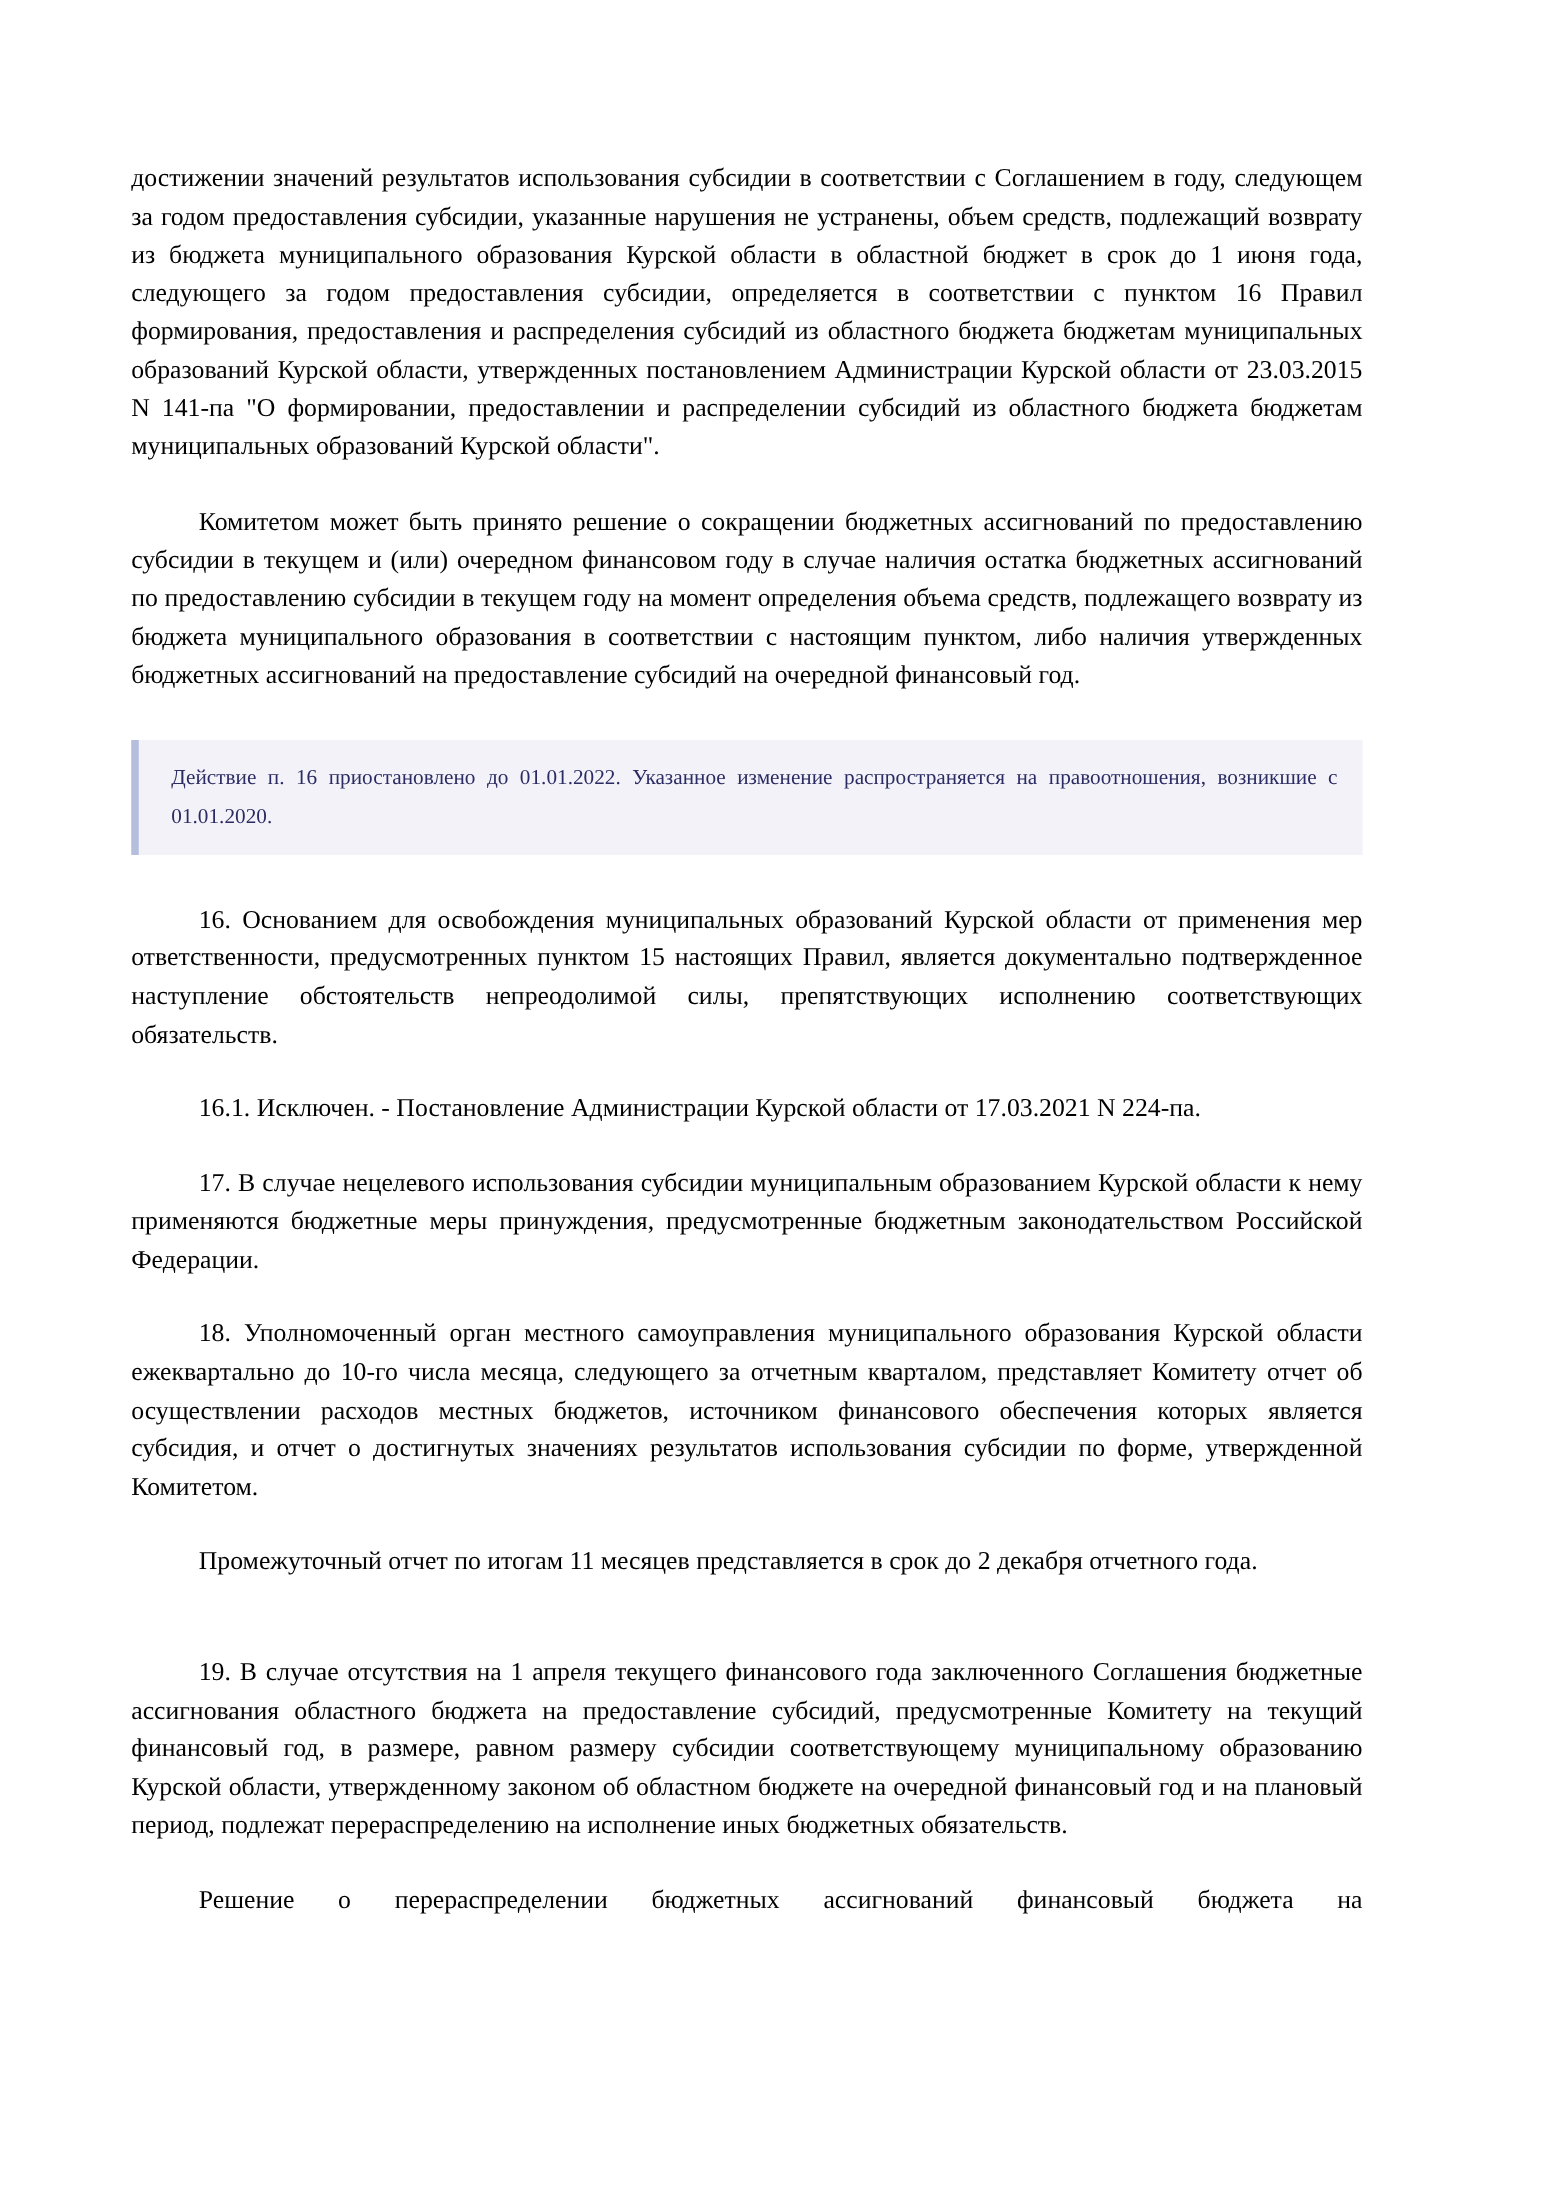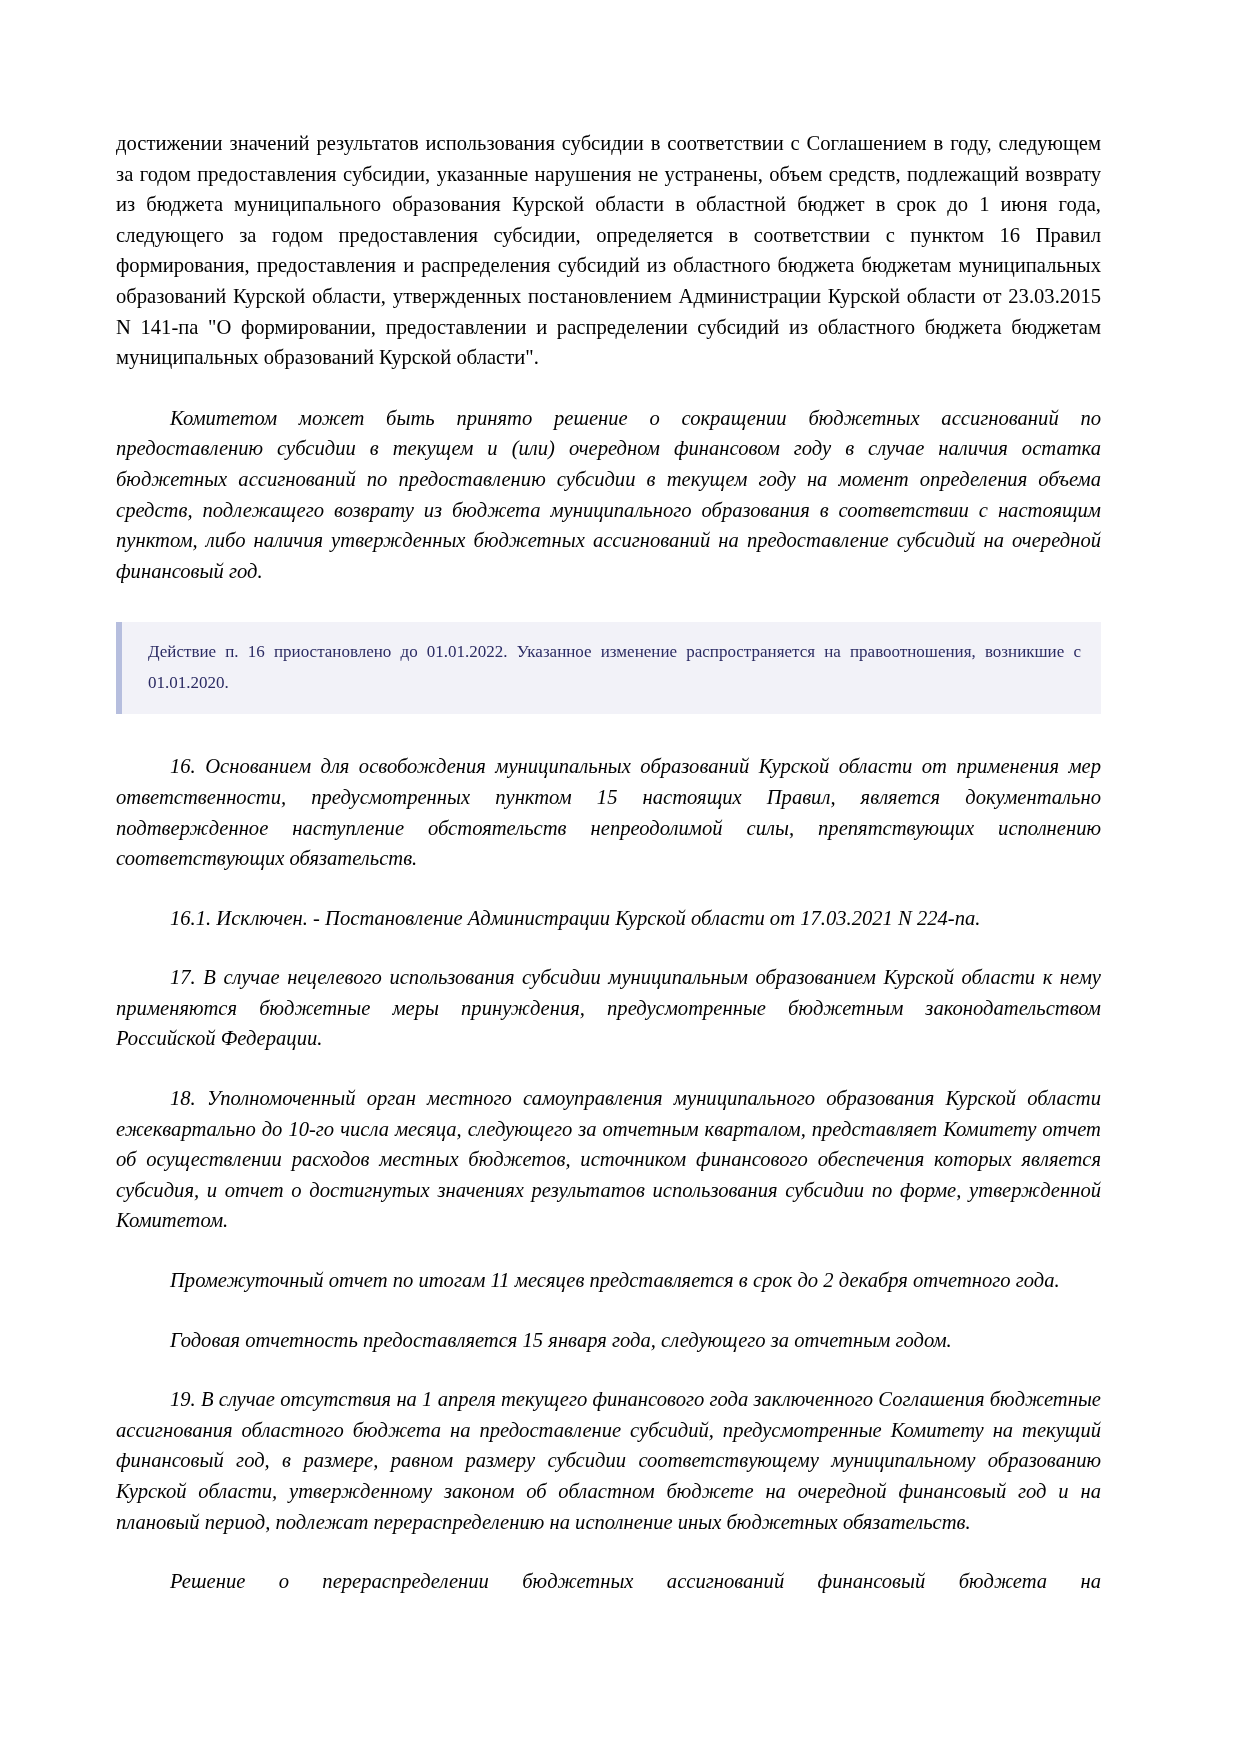--- a/index.html
+++ b/index.html
@@ -12,37 +12,36 @@
     position: relative;
     width: 1240px;
     height: 1754px;
     background: #ffffff;
     box-sizing: border-box;
     overflow: hidden;
     font-family: "Liberation Serif", "DejaVu Serif", serif;
   }
   .content {
     position: absolute;
-    left: 116px;
+    left: 105px;
     top: 128px;
     width: 985px;
   }
   p.para {
     margin: 0 0 0 0;
     font-size: 20.6px;
     line-height: 30.6px;
     color: #000000;
     text-align: justify;
     text-justify: inter-word;
     letter-spacing: 0px;
     word-spacing: 0px;
   }
   p.indent {
     text-indent: 54px;
-    font-style: italic;
   }
   p.noindent {
     text-indent: 0;
   }
   .gap-lg { height: 30px; }
   .gap-md { height: 29px; }
 
   
   .callout {
     margin-top: 36px;
@@ -94,21 +93,20 @@
     <div class="gap-md"></div>
 
     <p class="para indent">18. Уполномоченный орган местного самоуправления муниципального образования Курской области ежеквартально до 10-го числа месяца, следующего за отчетным кварталом, представляет Комитету отчет об осуществлении расходов местных бюджетов, источником финансового обеспечения которых является субсидия, и отчет о достигнутых значениях результатов использования субсидии по форме, утвержденной Комитетом.</p>
 
     <div class="gap-md"></div>
 
     <p class="para indent">Промежуточный отчет по итогам 11 месяцев представляется в срок до 2 декабря отчетного года.</p>
 
     <div class="gap-md"></div>
 
-    <p class="para indent">Годовая отчетность предоставляется 15 января года, следующего за отчетным годом.</p>
 
     <div class="gap-md"></div>
 
     <p class="para indent">19. В случае отсутствия на 1 апреля текущего финансового года заключенного Соглашения бюджетные ассигнования областного бюджета на предоставление субсидий, предусмотренные Комитету на текущий финансовый год, в размере, равном размеру субсидии соответствующему муниципальному образованию Курской области, утвержденному законом об областном бюджете на очередной финансовый год и на плановый период, подлежат перераспределению на исполнение иных бюджетных обязательств.</p>
 
     <div class="gap-md"></div>
 
     <p class="para indent" style="text-align: justify; text-align-last: justify;"><span style="display: inline;">Решение о перераспределении бюджетных ассигнований финансовый бюджета на</span></p>
 
   </div>

